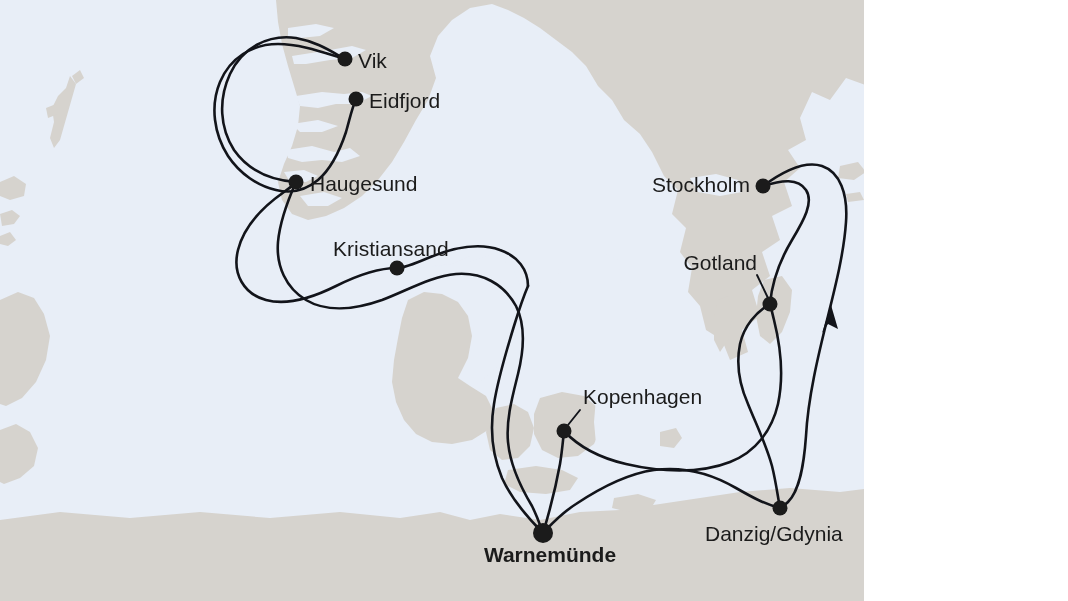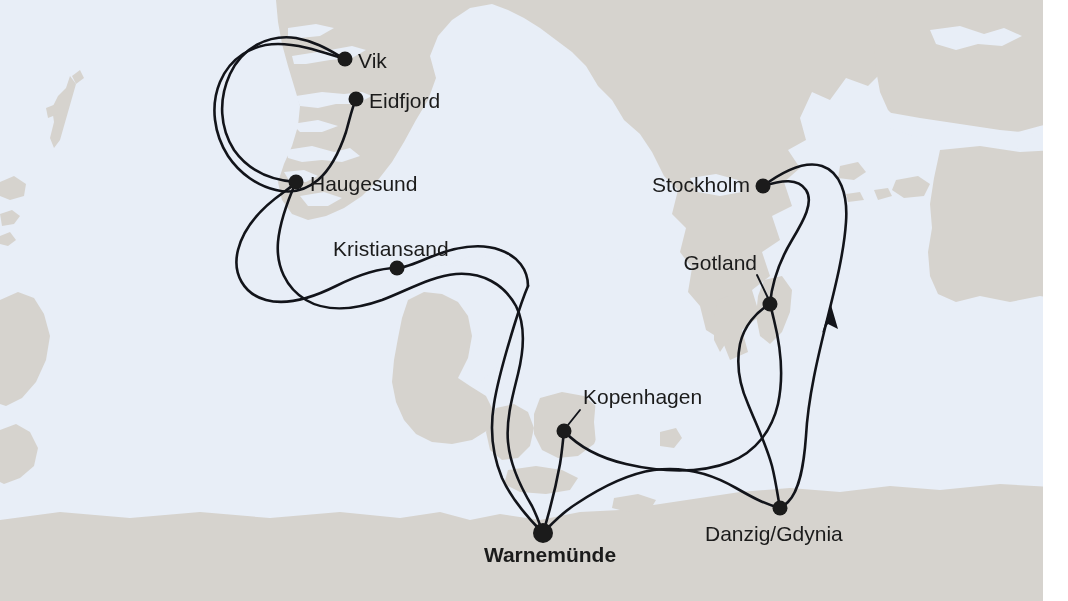--- a/index.html
+++ b/index.html
@@ -6,21 +6,21 @@
   html, body {
     margin: 0;
     padding: 0;
     background: #ffffff;
   }
   body {
     font-family: "Liberation Sans", sans-serif;
   }
   #map-root {
     position: relative;
-    width: 1043px;
+    width: 864px;
     height: 601px;
     overflow: hidden;
     background: #ec4899;
   }
   #map-svg {
     display: block;
     width: 1068px;
     height: 601px;
   }
   .land      { fill: #d6d3ce; }

